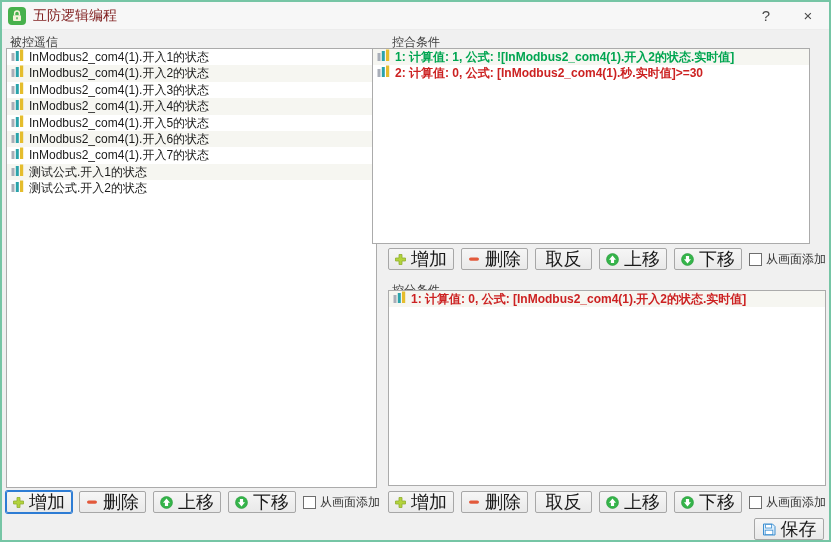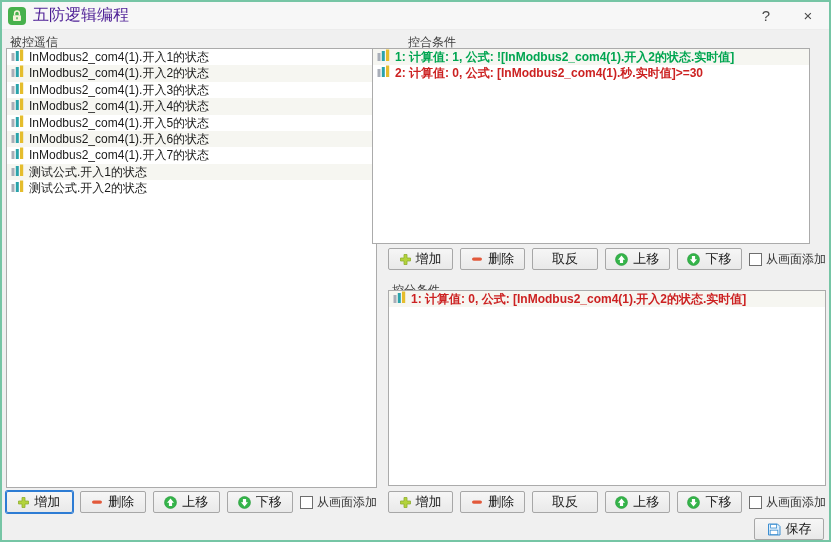--- a/index.html
+++ b/index.html
@@ -16,21 +16,21 @@
   }
 
   
   .titlebar {
     height: 28px; background: #f7f7f7;
     display: flex; align-items: center;
     border-bottom: 1px solid #ececec;
     padding-left: 6px;
   }
   .app-icon { width: 18px; height: 18px; margin-right: 7px; flex: 0 0 auto; }
-  .title { font-size: 16px; color: #4c1d95; flex: 1 1 auto; }
+  .title { font-size: 14px; color: #7f1d1d; flex: 1 1 auto; }
   .tb-btn {
     width: 42px; height: 27px; border: none; background: transparent;
     font-size: 15px; color: #4a4a4a; cursor: default;
     display: flex; align-items: center; justify-content: center;
   }
 
   
   .panel-label { position: absolute; color: #3c3c3c; font-size: 12px; }
 
   
@@ -47,21 +47,21 @@
   .crow .txt { font-weight: bold; }
   .lrow svg { flex: 0 0 auto; }
 
   
   .btnrow { position: absolute; display: flex; align-items: center; gap: 7px; }
   .btn {
     height: 22px; flex: 1 1 0;
     display: flex; align-items: center; justify-content: center; gap: 5px;
     background: linear-gradient(#f6f6f6, #e9e9e9);
     border: 1px solid #a7a7a7; border-radius: 2px;
-    font-size: 13px; color: #1a1a1a; cursor: default;
+    font-size: 18px; color: #1a1a1a; cursor: default;
     font-family: "Liberation Sans", sans-serif;
     white-space: nowrap; padding: 0 6px;
   }
   .btn.focused { border-color: #2d7cd4; box-shadow: 0 0 0 1px #2d7cd4; }
   .cb-label { display: flex; align-items: center; gap: 4px; white-space: nowrap; flex: 0 0 auto; }
   .cb {
     width: 13px; height: 13px; background: #fff;
     border: 1px solid #6e6e6e; display: inline-block;
   }
 
@@ -189,21 +189,21 @@
           <path d="M6.5 10.4L3 6.3h1.9V3.1h3.2v3.2H10z" fill="#fff"></path>
         </svg>
       <span>下移</span>
     </button>
     <label class="cb-label">
       <span class="cb"></span>
       <span>从画面添加</span>
     </label>
   </div>
 
-  <span class="panel-label" style="left:390px; top:32px;margin-left:16px;">控合条件</span>
+  <span class="panel-label" style="left:390px; top:32px;">控合条件</span>
   <div class="listbox" style="left:370px; top:46px; width:438px; height:196px;">
       <div class="lrow alt crow">
         <svg width="13" height="12" viewBox="0 0 13 12">
           <rect x="0.5" y="4" width="3" height="8" fill="#a9aeb8"></rect>
           <rect x="4.8" y="2" width="3" height="10" fill="#2ba3ab"></rect>
           <rect x="9" y="0.5" width="3.2" height="11.5" fill="#e5bd2d"></rect>
         </svg>
         <span class="txt" style="color: rgb(0, 165, 80);">1: 计算值: 1, 公式: ![InModbus2_com4(1).开入2的状态.实时值]</span>
       </div>
       <div class="lrow crow">

